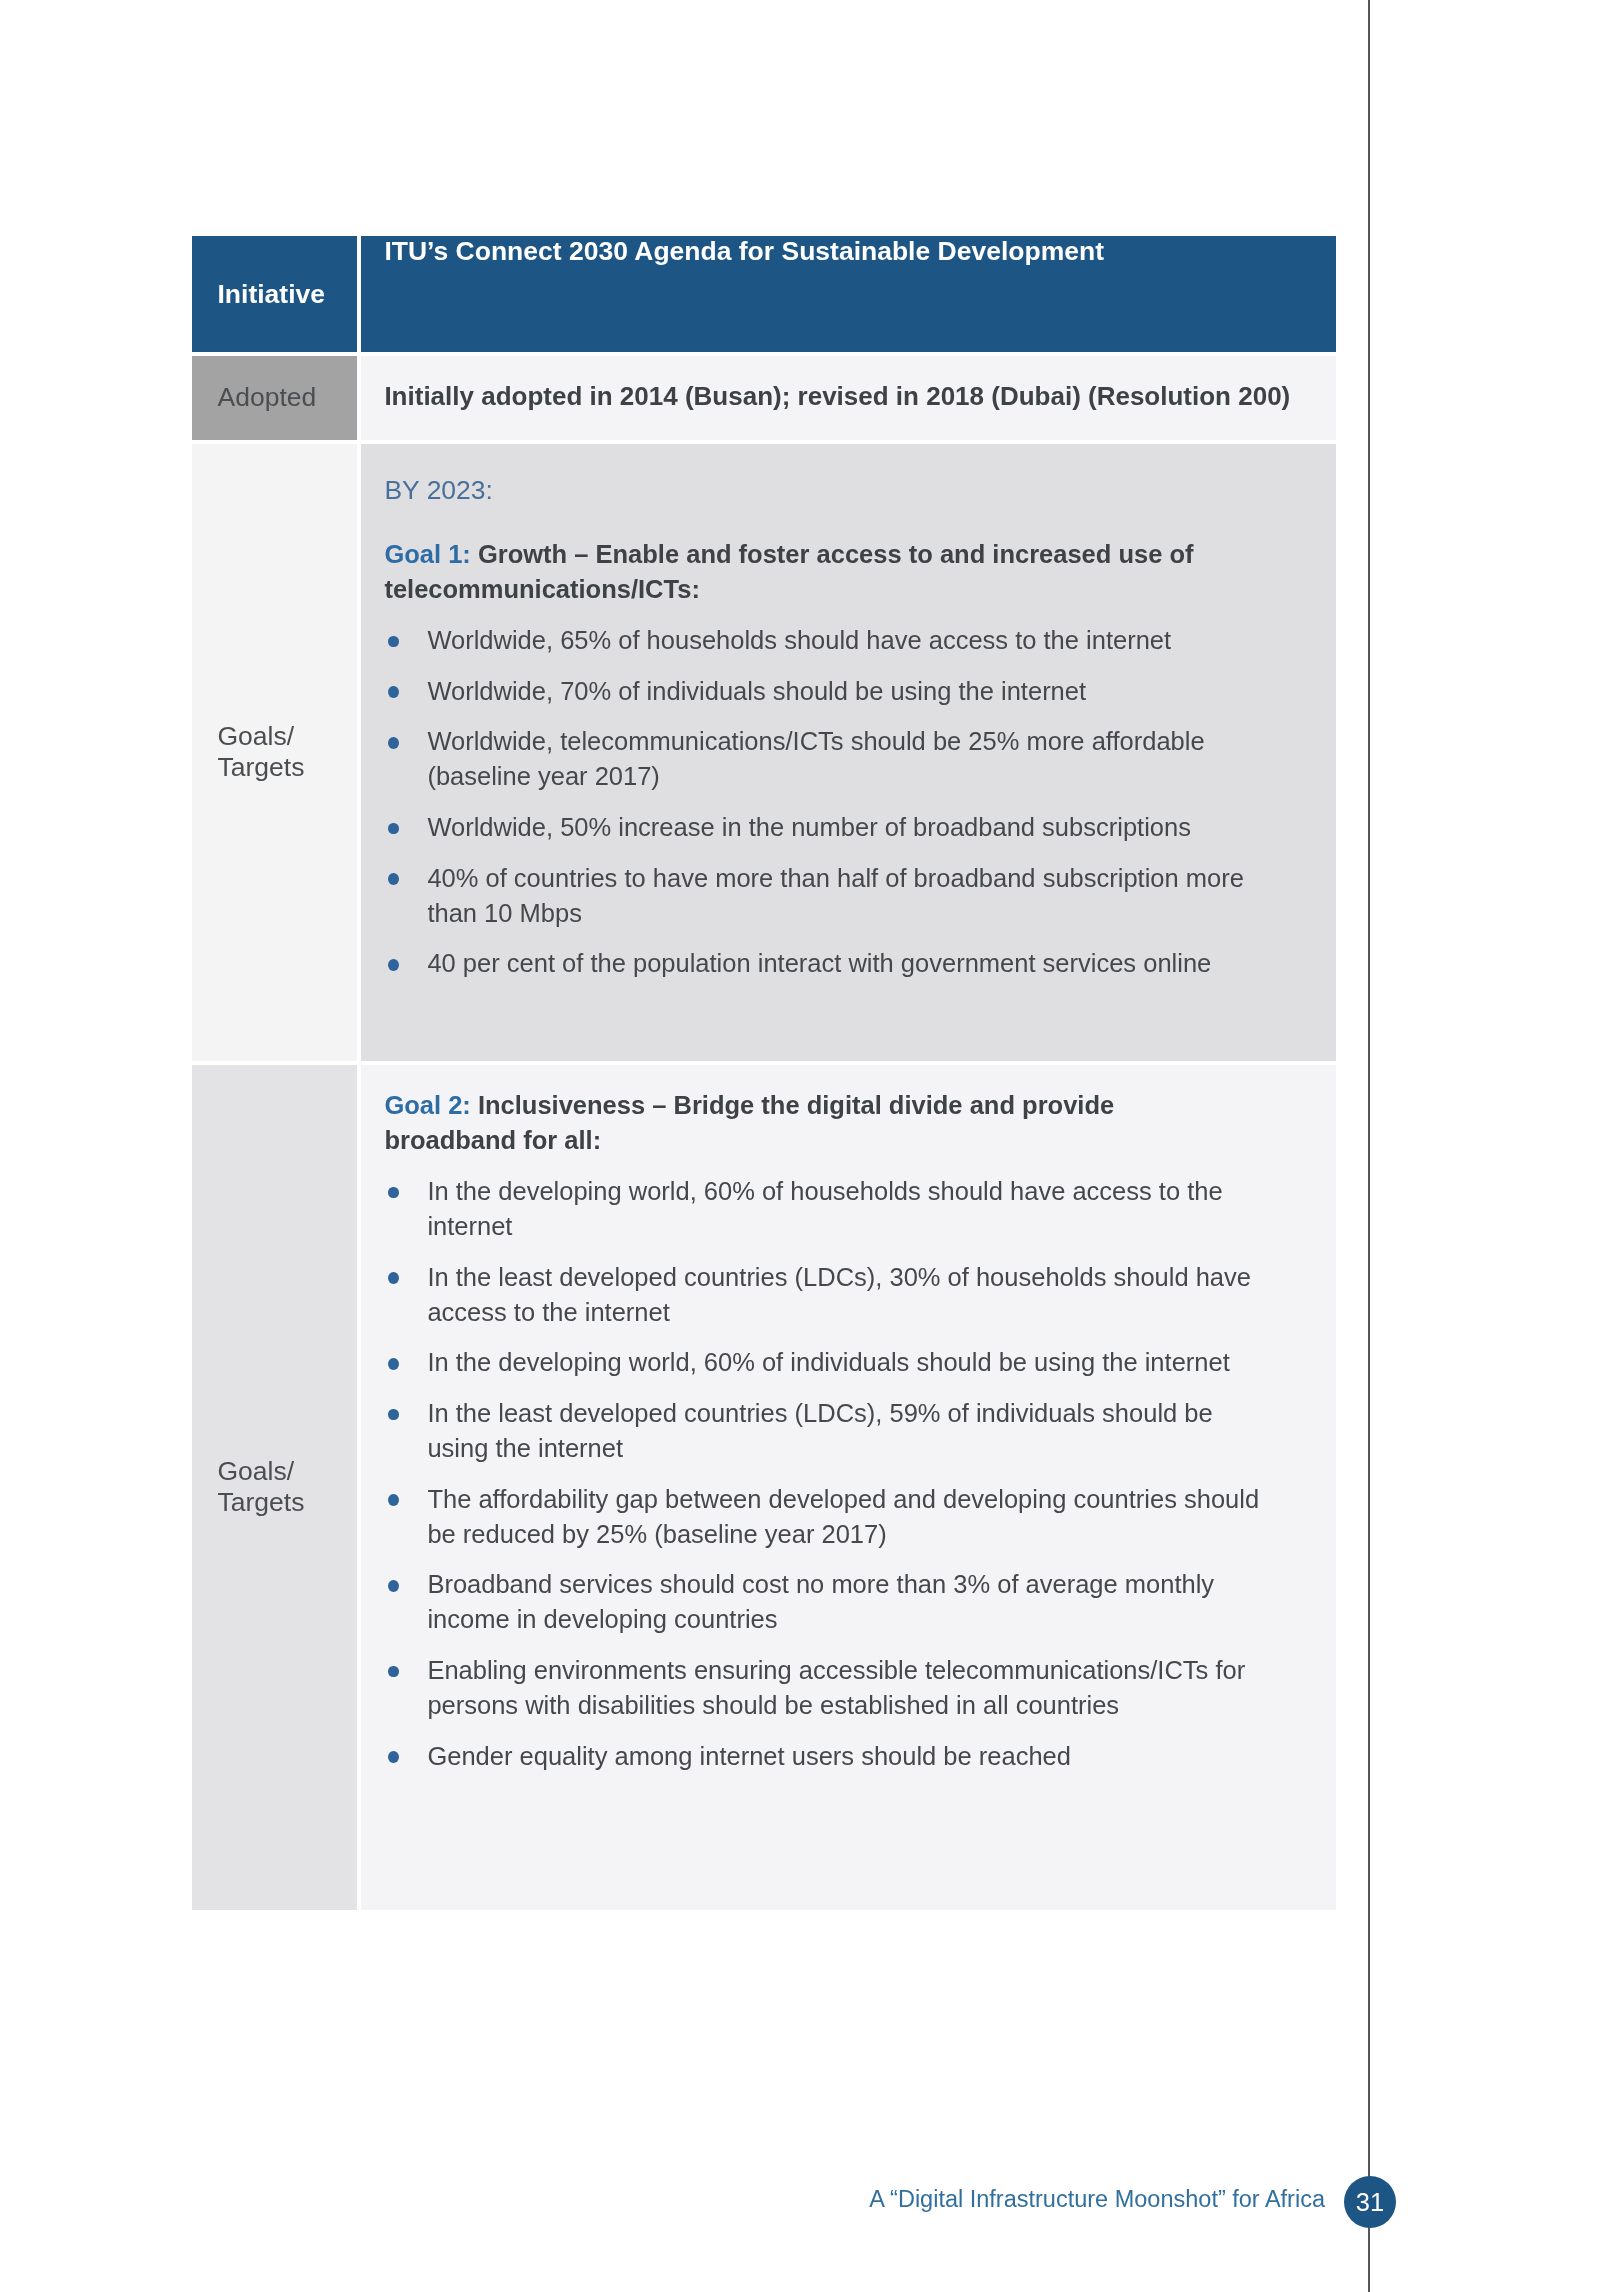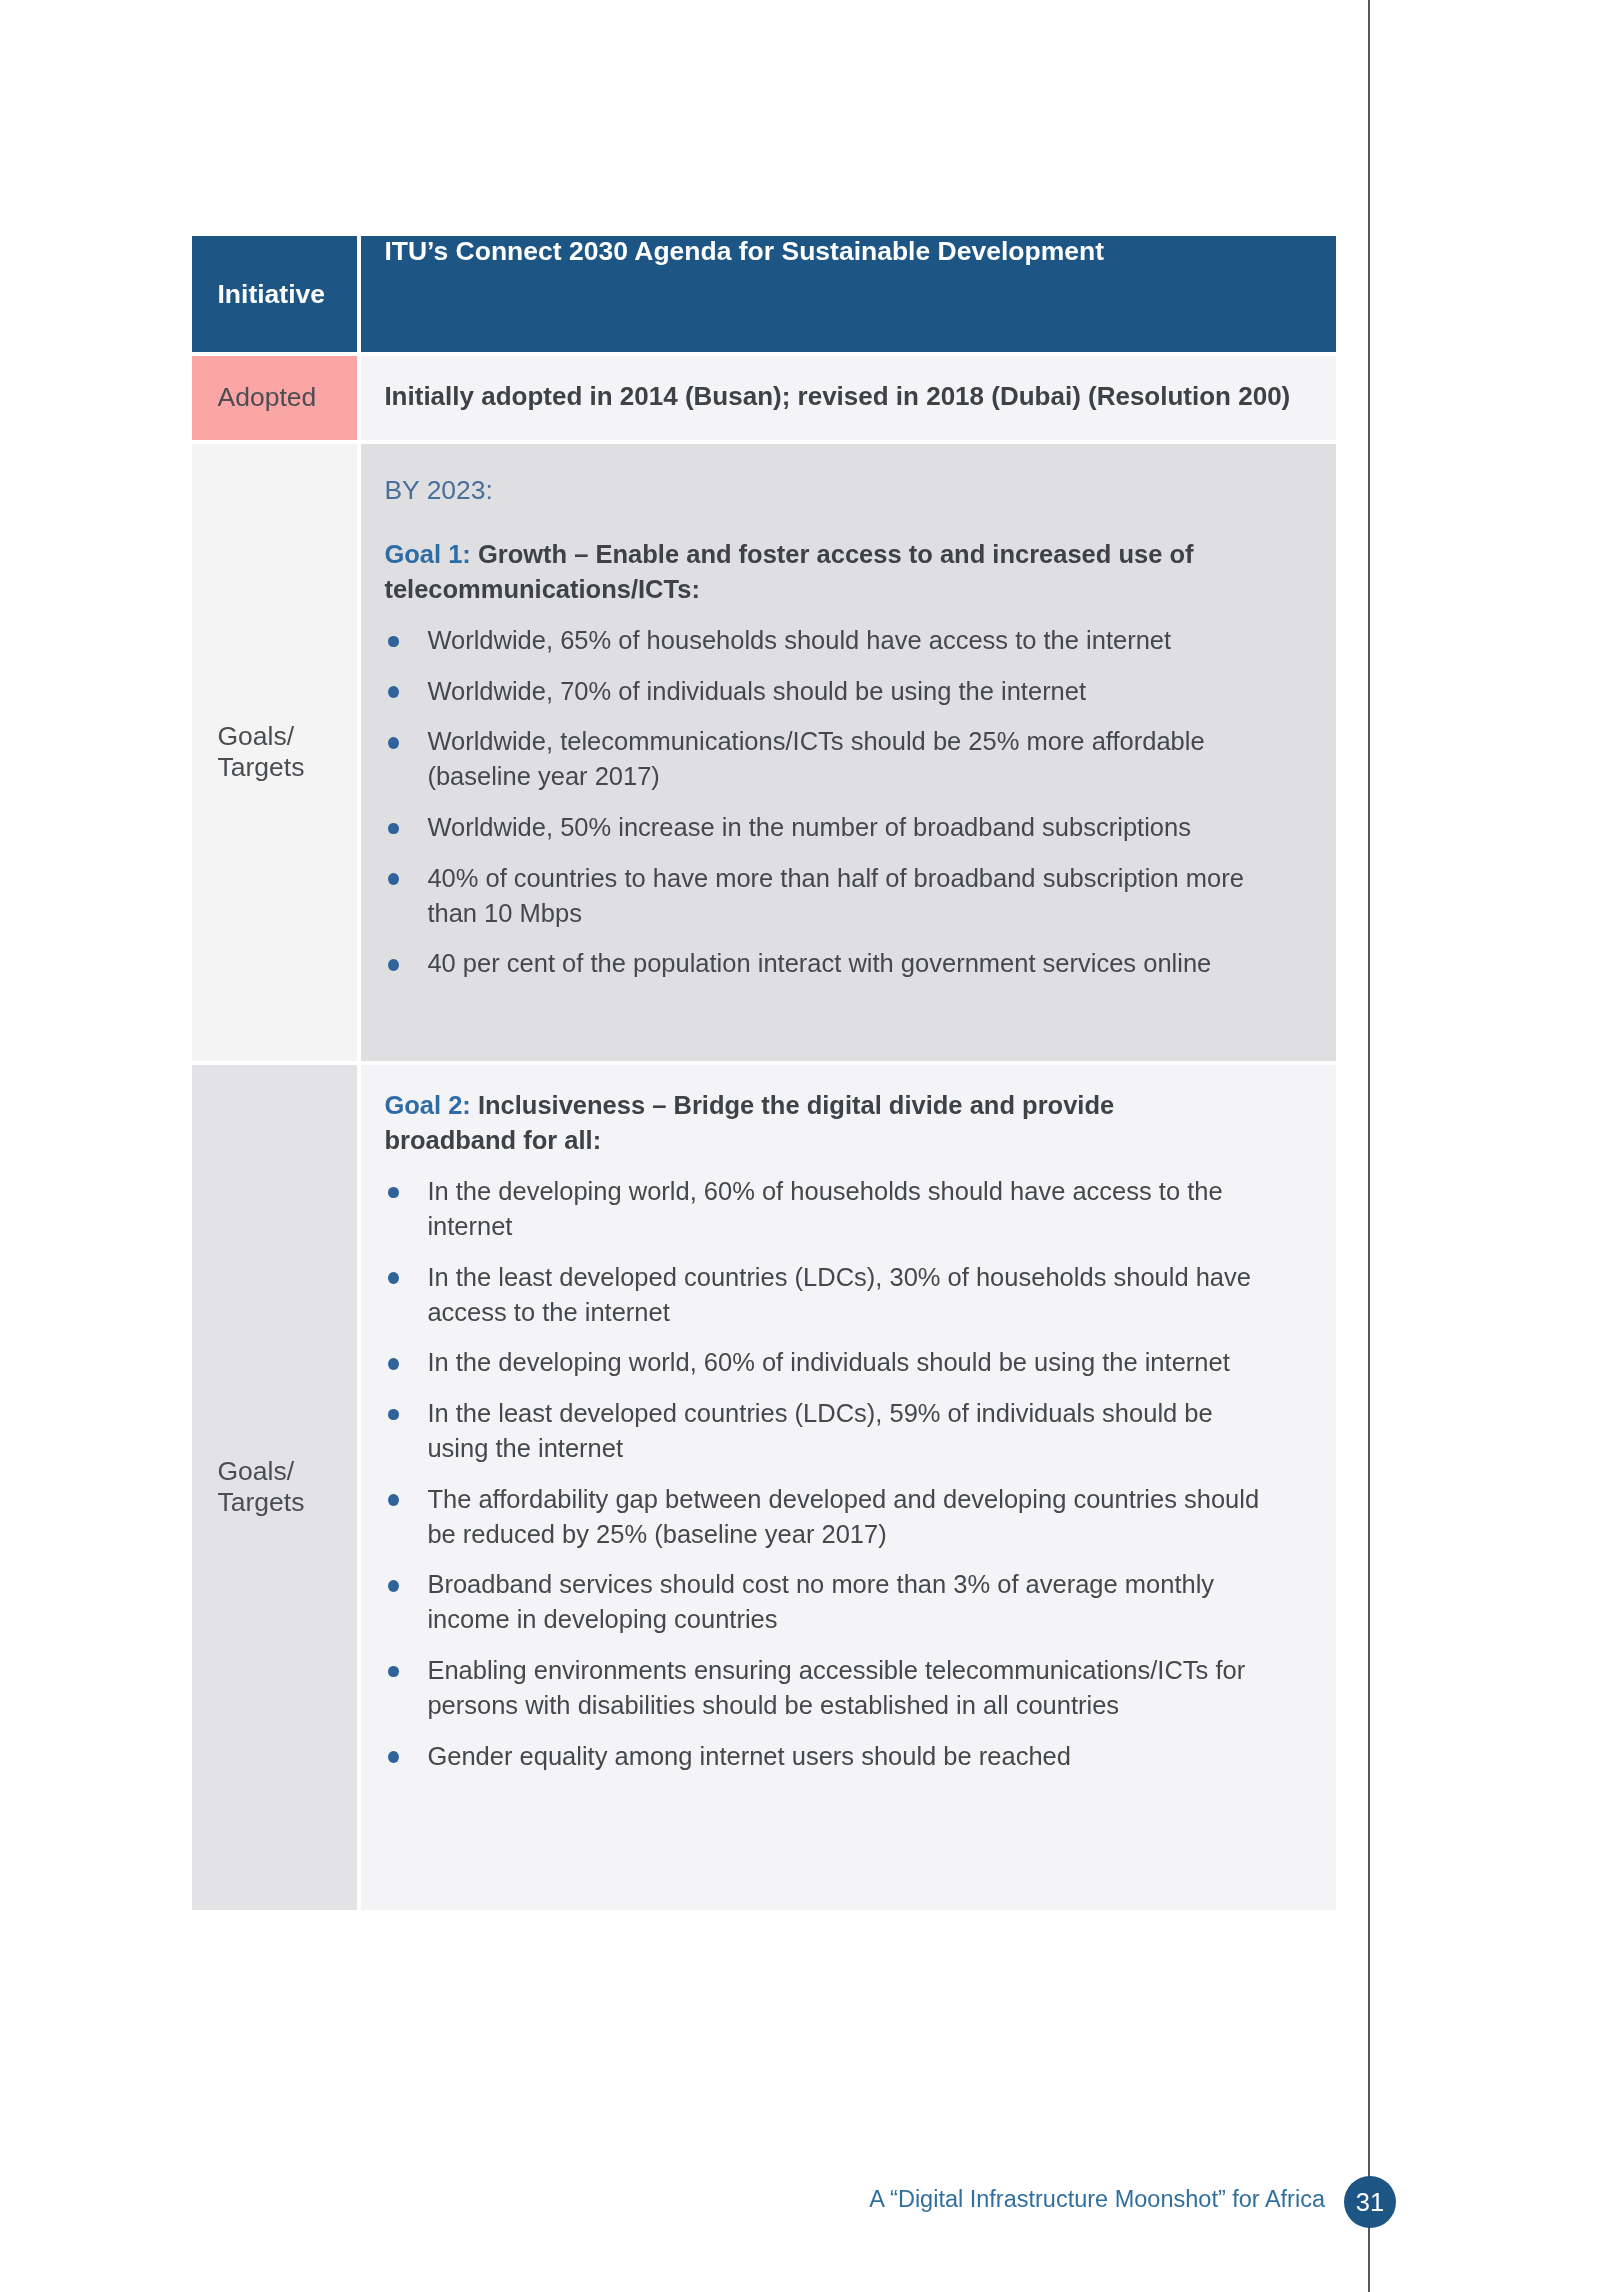--- a/index.html
+++ b/index.html
@@ -72,21 +72,21 @@
     font-size:26.5px;
   }
   .t-header{height:116px;}
   .t-header .cell-content{
     display:flex;
     align-items:flex-start;
     padding-top:0;padding-bottom:13px;
   }
   
   .t-adopted{min-height:84px;}
-  .t-adopted .cell-label{background:#fca5a5;}
+  .t-adopted .cell-label{background:#a3a3a3;}
   .t-adopted .cell-content{
     background:var(--cell_light);
     font-weight:bold;
     color:var(--bold_text);
     font-size:26px;
     line-height:35px;
     display:flex;
     flex-direction:column;
     justify-content:center;
   }

